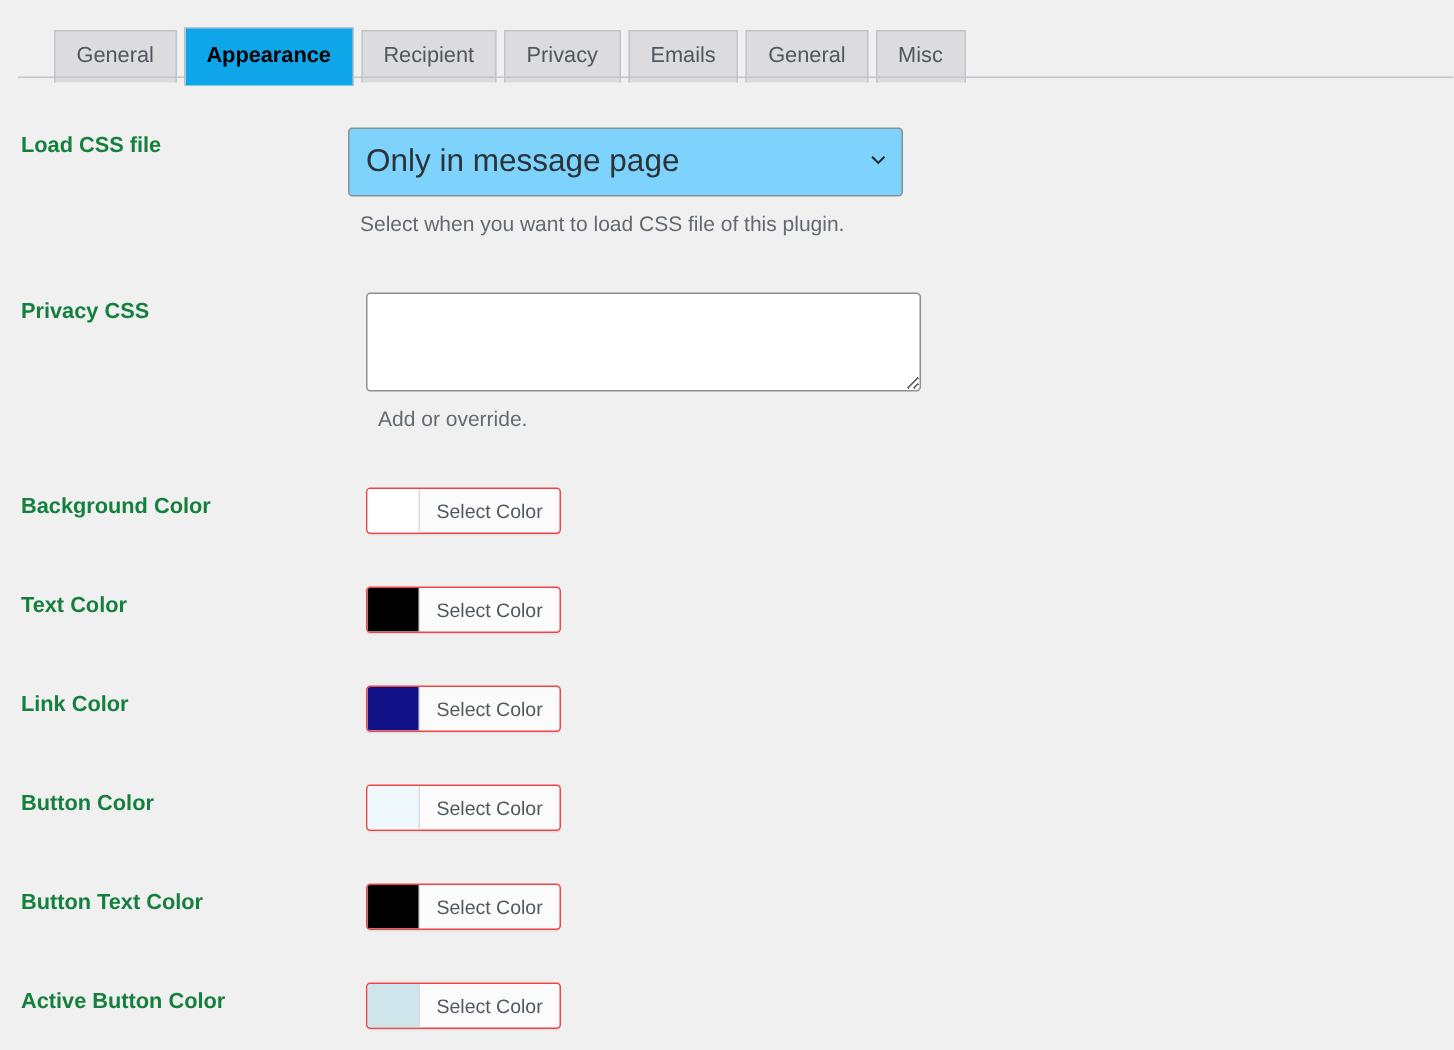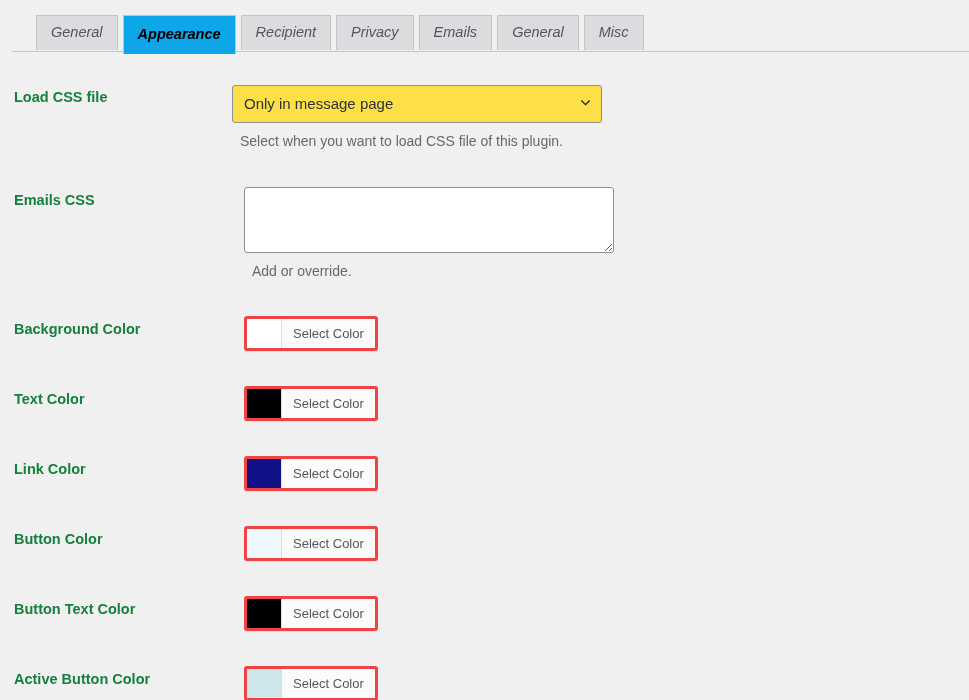--- a/index.html
+++ b/index.html
@@ -17,26 +17,25 @@
 
   
   .tab-wrap {
     position: relative;
     height: 58px;
     padding-left: 36px;
     box-sizing: border-box;
   }
   .tab-list {
     display: flex;
-    align-items: flex-start;
+    align-items: center;
     gap: 5px;
     height: 100%;
     padding-top: 14px;
     box-sizing: border-box;
-    font-style: italic;
   }
   .tab {
     display: block;
     padding: 7px 14px 8px 14px;
     font-size: 14.5px;
     line-height: 19px;
     background: #dcdcde;
     border: 1px solid #c3c4c7;
     border-bottom: none;
     color: #50575e;
@@ -96,24 +95,24 @@
     display: inline-block;
     width: 370px;
   }
   .select-box select {
     -webkit-appearance: none;
     -moz-appearance: none;
     appearance: none;
     width: 100%;
     box-sizing: border-box;
     padding: 7px 30px 8px 11px;
-    font-size: 15px;
+    font-size: 21px;
     font-family: "Liberation Sans", sans-serif;
     color: #2c3338;
-    background: #fde047;
+    background: #7dd3fc;
     border: 1px solid #8c8f94;
     border-radius: 3px;
     line-height: 1.4;
     cursor: pointer;
   }
   .select-chevron {
     position: absolute;
     right: 11px;
     top: 50%;
     width: 11px;
@@ -144,21 +143,21 @@
     font-size: 14px;
     color: #646970;
     line-height: 1.4;
   }
 
   
   .color-button {
     display: inline-flex;
     align-items: stretch;
     height: 29px;
-    border: 3px solid #ef4444;
+    border: 1px solid #ef4444;
     border-radius: 3px;
     background: #fbfbfc;
     box-shadow: 0 1px 0 rgba(0,0,0,0.06);
     overflow: hidden;
     cursor: pointer;
     vertical-align: middle;
   }
   .color-swatch {
     width: 34px;
     border-right: 1px solid #dcdcde;
@@ -204,21 +203,21 @@
             <svg viewBox="0 0 12 12" width="11" height="11" aria-hidden="true">
               <path d="M1.5 3.8 L6 8.3 L10.5 3.8" fill="none" stroke="#1d2327" stroke-width="1.4"></path>
             </svg>
           </span>
         </div>
         <p class="help-text">Select when you want to load CSS file of this plugin.</p>
       </td>
     </tr>
 
     <tr class="row-tall">
-      <th>Emails CSS</th>
+      <th>Privacy CSS</th>
       <td>
         <textarea class="css-textarea" placeholder="" style=""></textarea>
         <p class="help-text">Add or override.</p>
       </td>
     </tr>
 
     <tr class="row-tall">
       <th>Background Color</th>
       <td>
         <span class="color-button">

